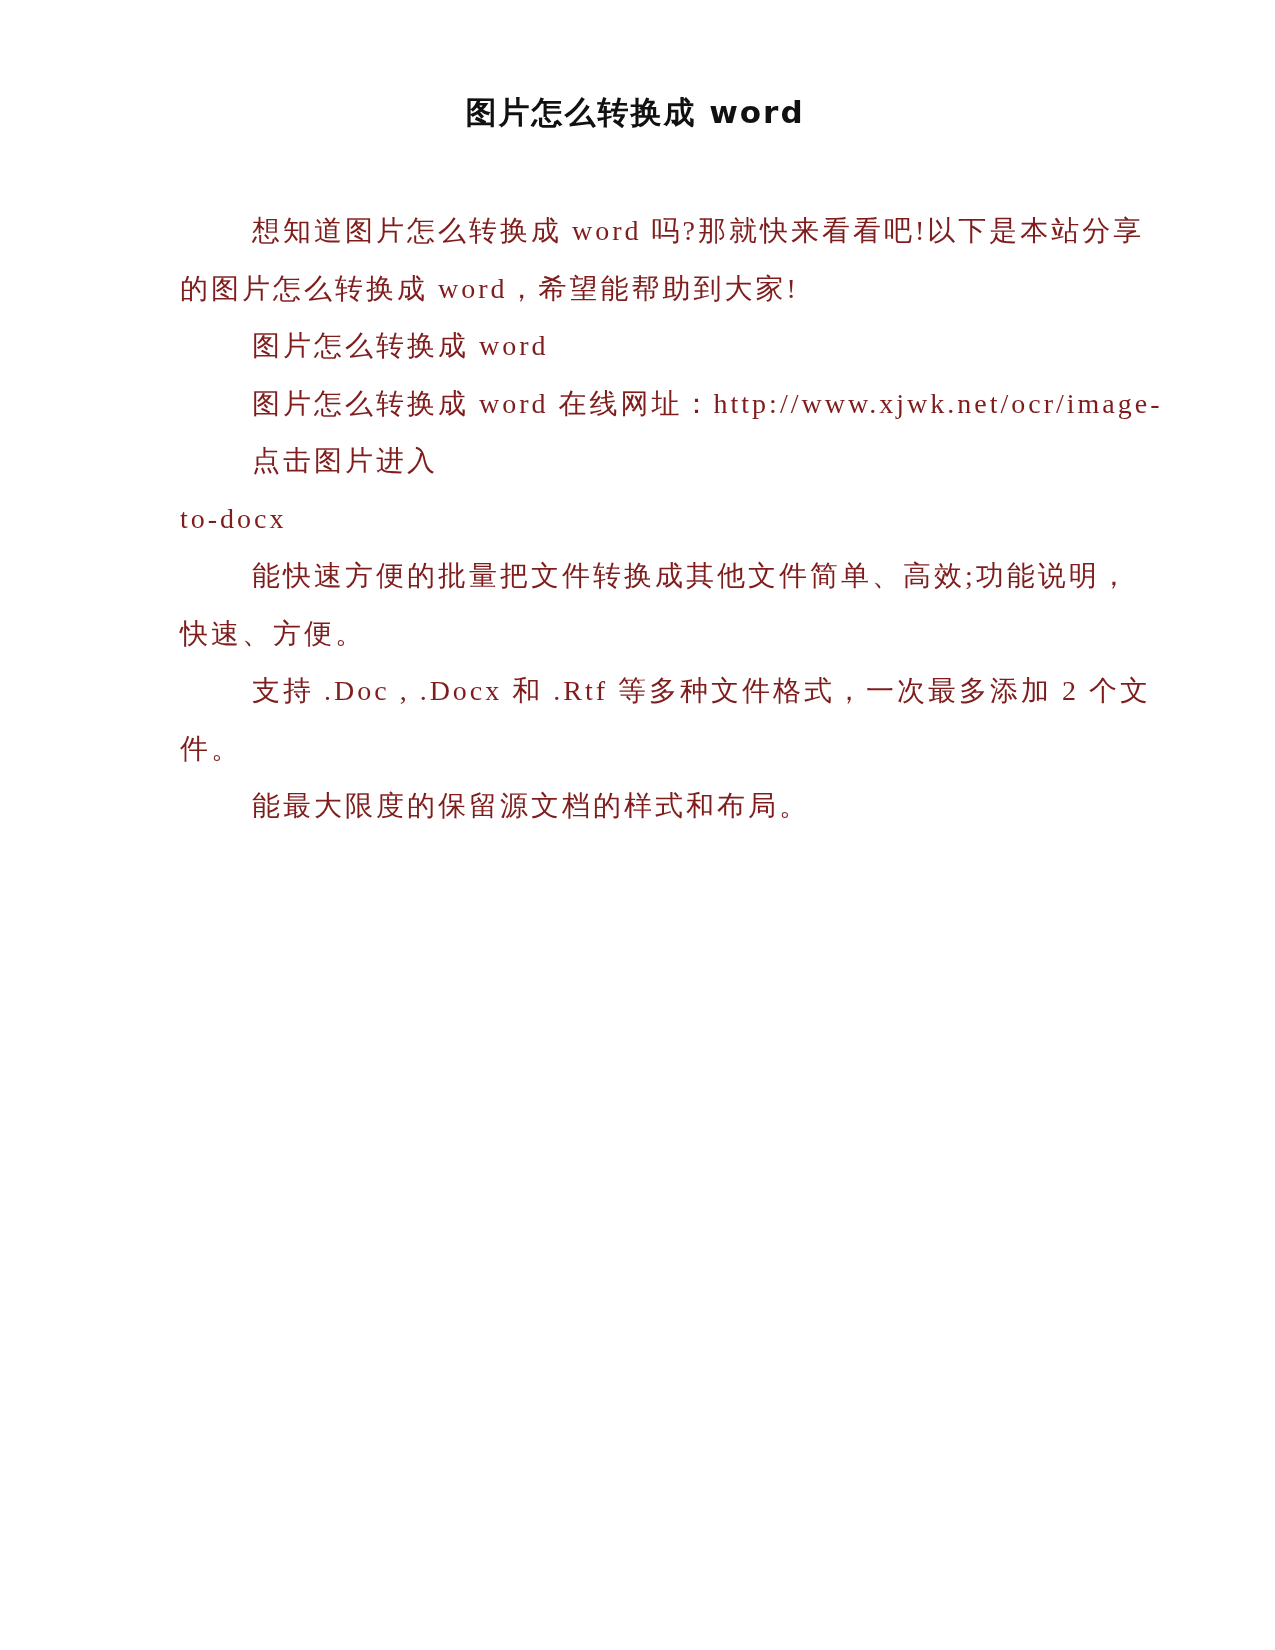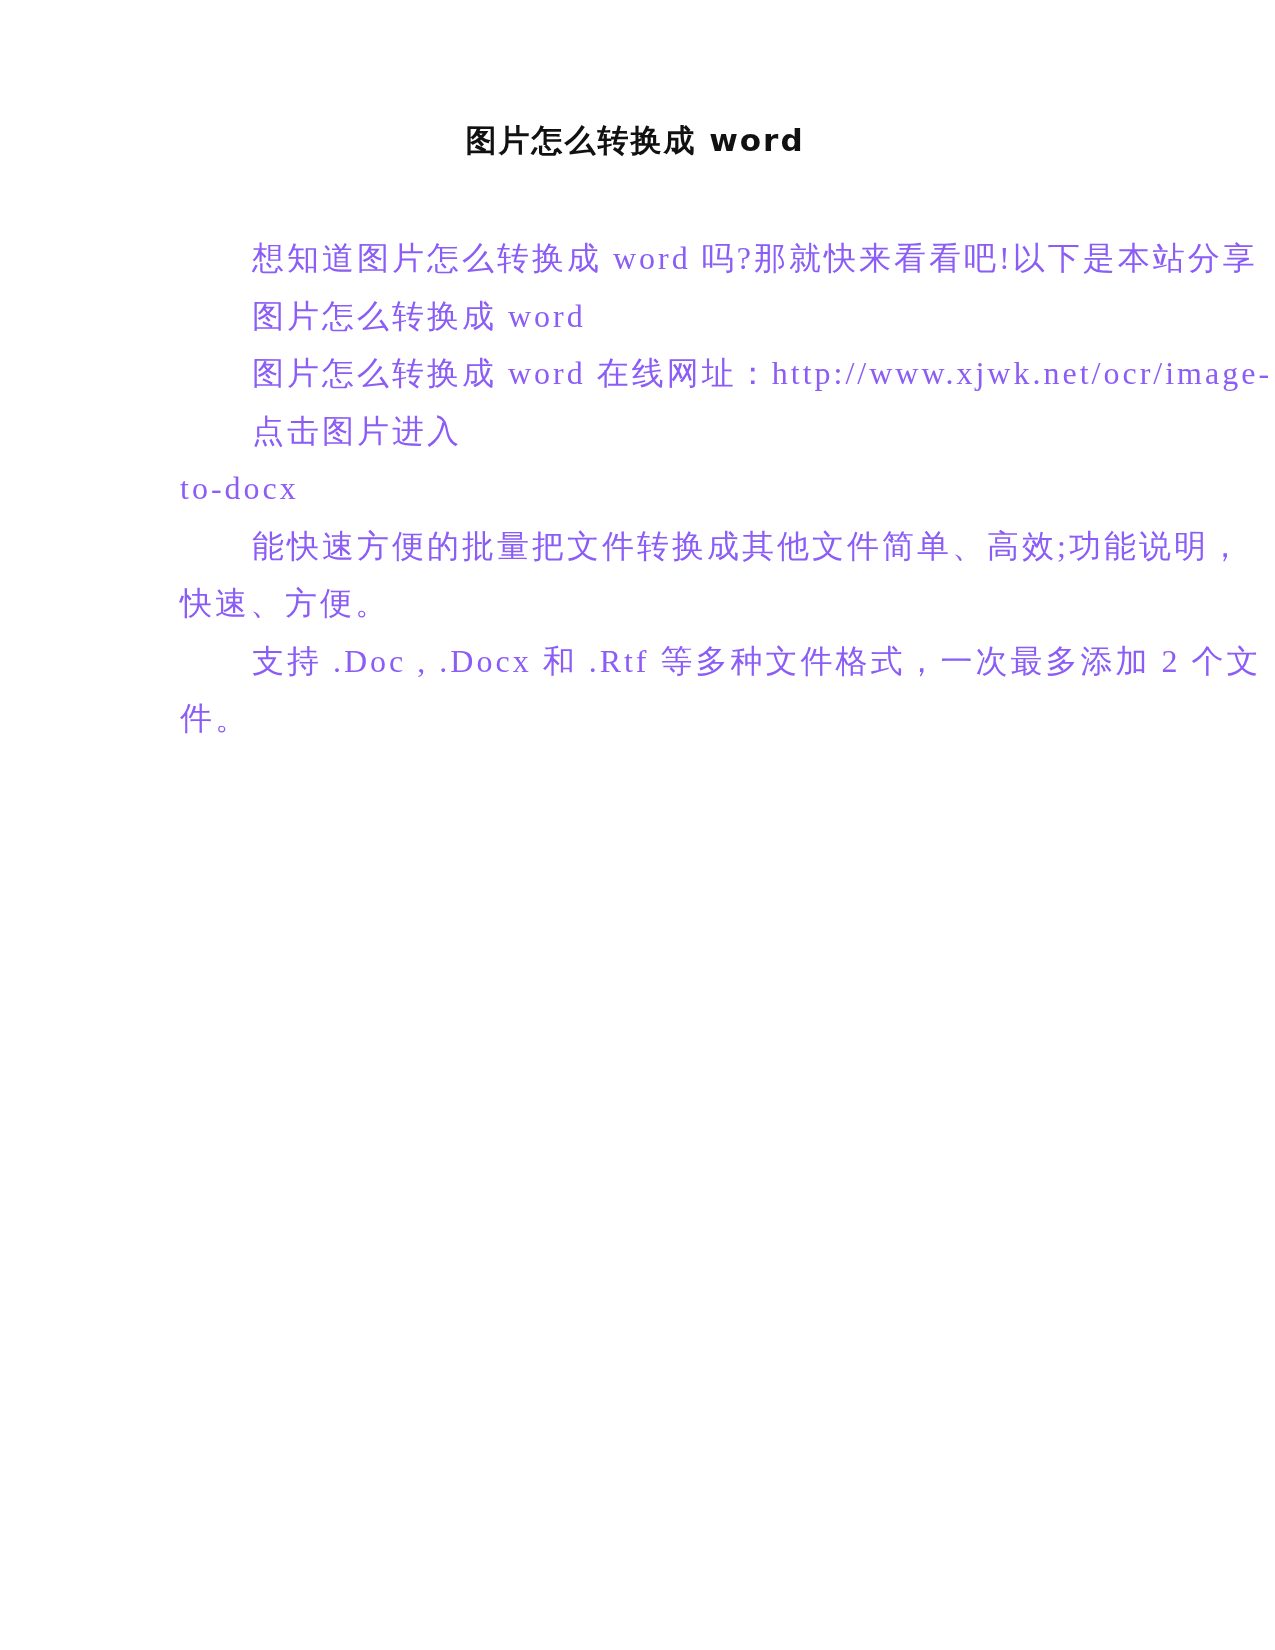--- a/index.html
+++ b/index.html
@@ -16,56 +16,58 @@
     color: #1c1c1c;
   }
   .page {
     position: absolute;
     top: 0;
     left: 0;
     width: 1275px;
     height: 1650px;
     background: #ffffff;
     box-sizing: border-box;
-    padding: 116px 185px 0 180px;
+    padding: 88px 185px 0 180px;
   }
   .doc-title {
     margin: 0 0 66px 0;
     text-align: center;
     font-family: "DejaVu Sans", "Liberation Sans", sans-serif;
     font-weight: 700;
     font-size: 31px;
     letter-spacing: 2px;
     color: #111111;
     line-height: 48px;
   }
   .doc-body {
-    font-size: 32px;
+    font-size: 28px;
     line-height: 57.5px;
     letter-spacing: 3px;
-    color: #8b5cf6;
+    color: #7f1d1d;
   }
   .text-line {
     height: 57.5px;
     white-space: nowrap;
     overflow: visible;
   }
   .text-line.indent {
     padding-left: 72px;
   }
 </style>
 </head>
 <body>
 
 <div class="page">
   <h1 class="doc-title">图片怎么转换成 word</h1>
   <div class="doc-body">
       <div class="text-line indent">想知道图片怎么转换成 word 吗?那就快来看看吧!以下是本站分享</div>
+      <div class="text-line">的图片怎么转换成 word，希望能帮助到大家!</div>
       <div class="text-line indent">图片怎么转换成 word</div>
       <div class="text-line indent">图片怎么转换成 word 在线网址：http://www.xjwk.net/ocr/image-</div>
       <div class="text-line indent">点击图片进入</div>
       <div class="text-line">to-docx</div>
       <div class="text-line indent">能快速方便的批量把文件转换成其他文件简单、高效;功能说明，</div>
       <div class="text-line">快速、方便。</div>
       <div class="text-line indent">支持 .Doc , .Docx 和 .Rtf 等多种文件格式，一次最多添加 2 个文</div>
       <div class="text-line">件。</div>
+      <div class="text-line indent">能最大限度的保留源文档的样式和布局。</div>
     </div>
 </div>
 
 </body></html>

